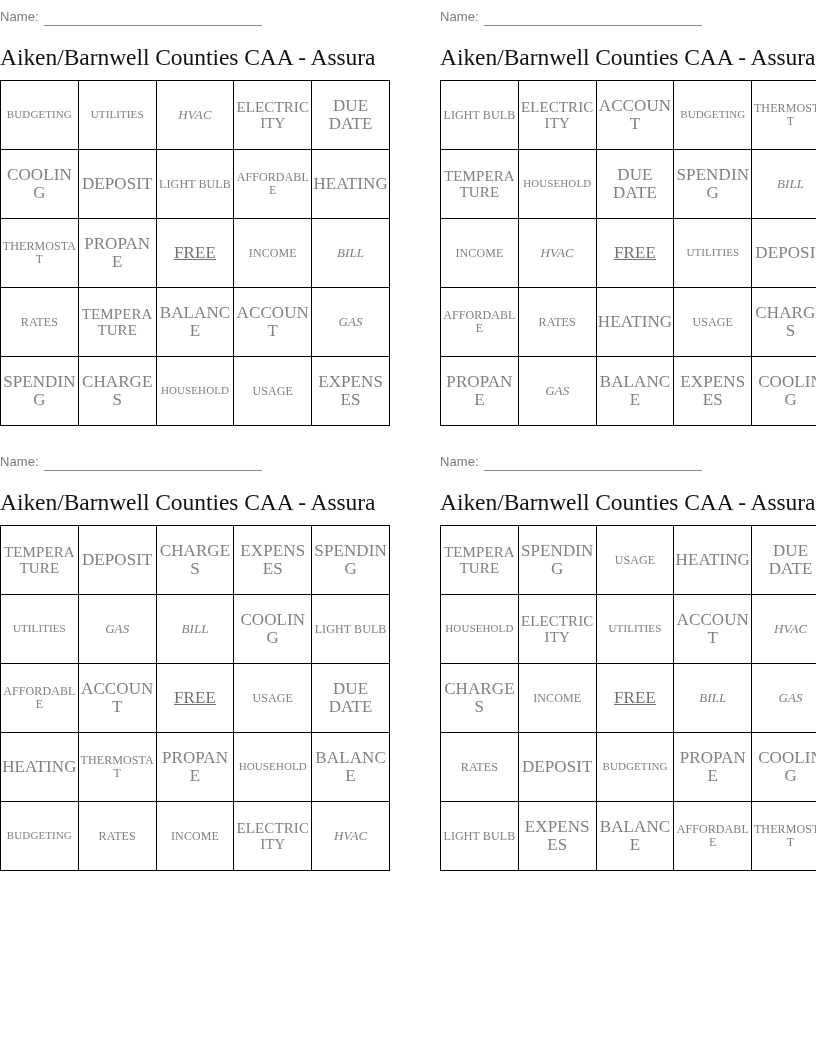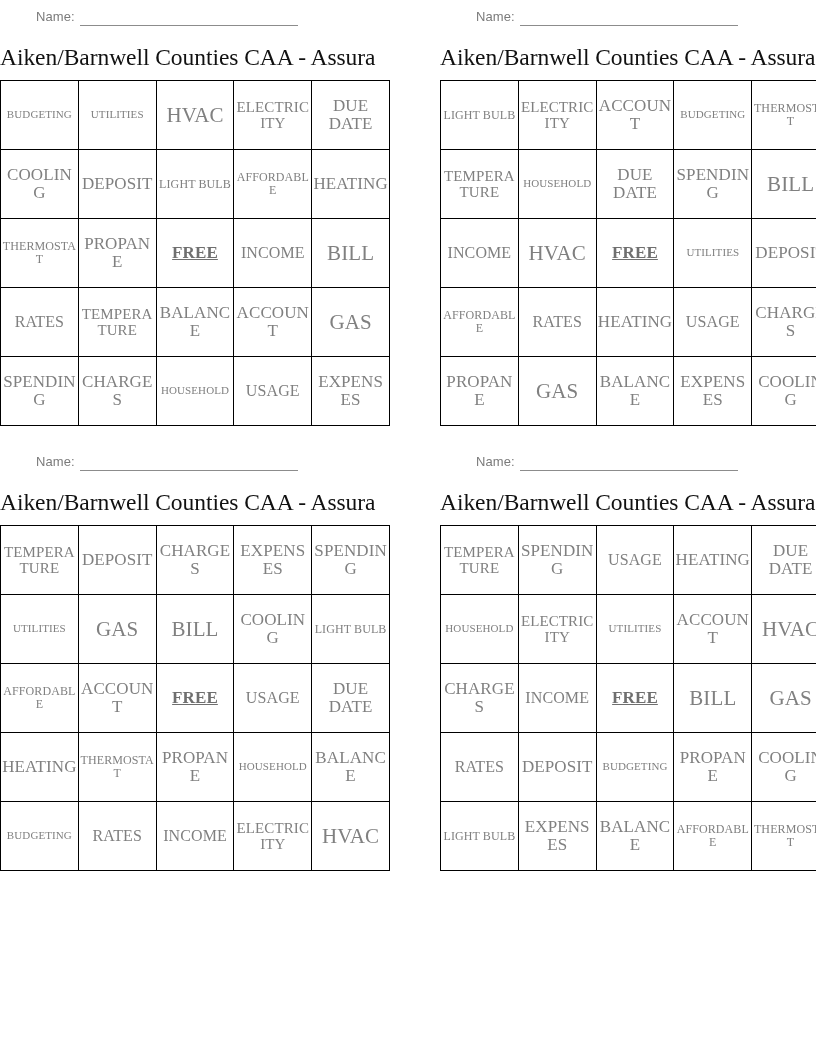--- a/index.html
+++ b/index.html
@@ -38,21 +38,20 @@
     display: flex;
     align-items: flex-end;
     font-family: "Liberation Sans", "DejaVu Sans", sans-serif;
     font-size: 13px;
     color: #7a7a7a;
     white-space: nowrap;
   }
   .name-label {
     padding-bottom: 2px;
     letter-spacing: 0.1px;
-    padding-left: 36px;
   }
   .name-blank {
     display: inline-block;
     width: 218px;
     margin-left: 5px;
     border-bottom: 1px solid #8c8c8c;
     height: 13px;
   }
 
   
@@ -89,29 +88,29 @@
     width: 100%;
     color: #808080;
     font-family: "Liberation Serif", "DejaVu Serif", serif;
     line-height: 1.08;
     word-wrap: break-word;
     overflow-wrap: break-word;
     letter-spacing: 0.1px;
   }
 
   
-  .fs-xl   { font-size: 21px; }
-  .fs-lg   { font-size: 16px; }
+  .fs-xl   { font-size: 13px; font-style: italic; }
+  .fs-lg   { font-size: 12px; }
   .fs-md   { font-size: 17px; }
   .fs-sm   { font-size: 11px; }
   .fs-xs   { font-size: 12px; }
   .fs-xxs  { font-size: 15px; }
 
   .free-cell .cell-text {
-    font-weight: bold;
+    font-weight: normal;
     text-decoration: underline;
     font-size: 17px;
     color: #6f6f6f;
   }
 </style>
 </head>
 <body>
 
 <div id="sheet">
     <div class="card card-tl">

